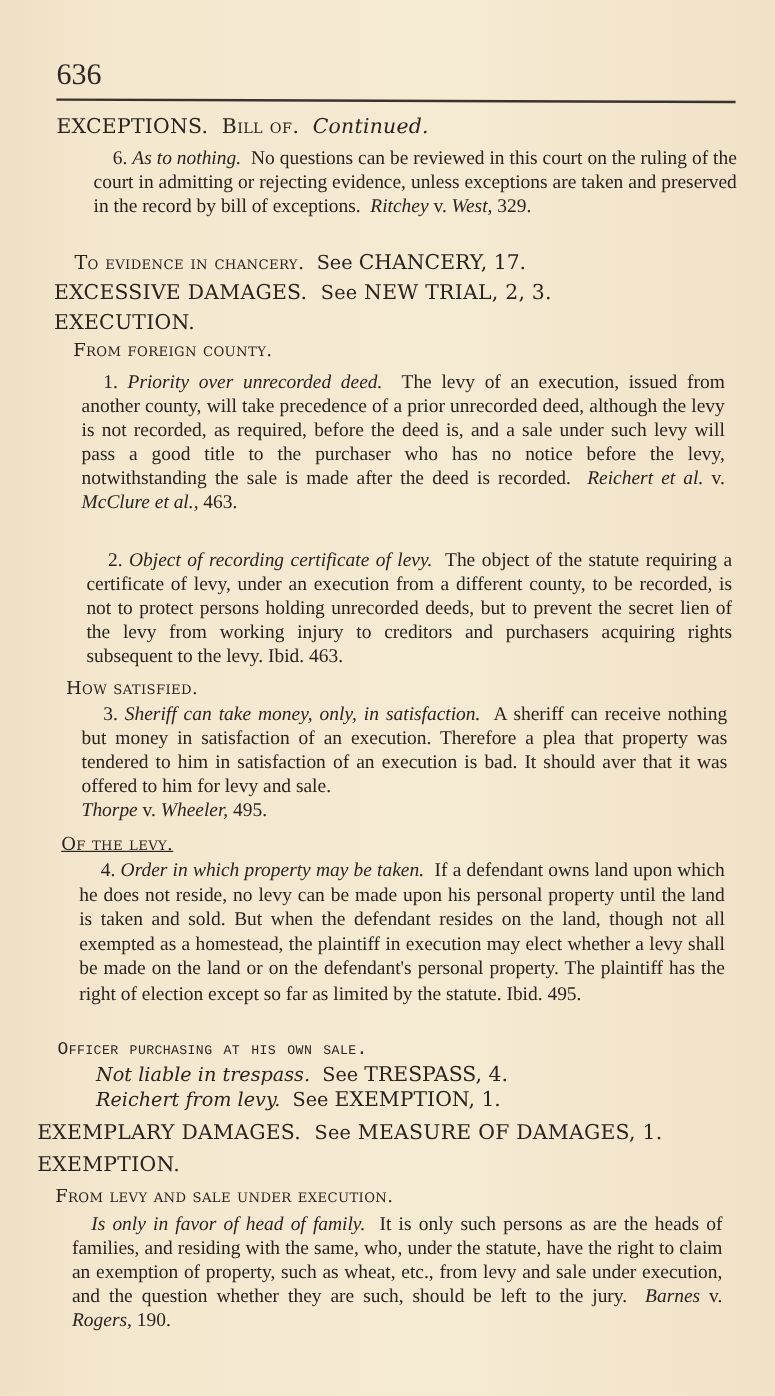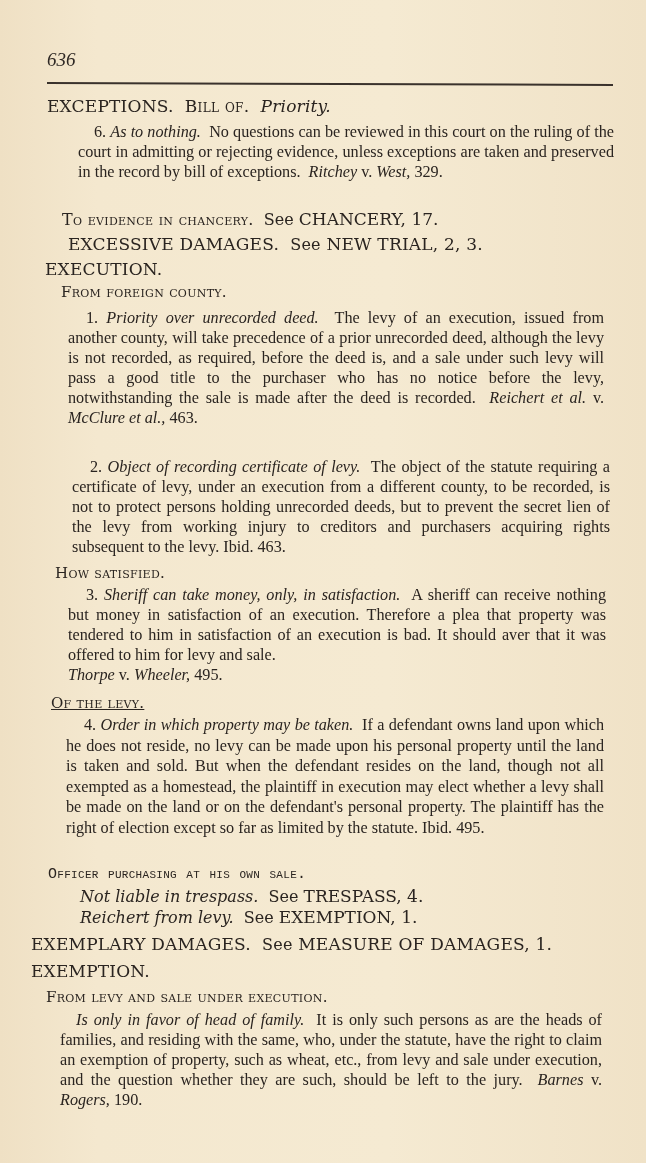--- a/index.html
+++ b/index.html
@@ -9,21 +9,21 @@
     font-family: "DejaVu Serif", "Liberation Serif", serif;
     color: #2a2420;
     position: relative;
   }
   .page {
     position: absolute; left: 0; top: 0; width: 646px; height: 1163px;
     background: linear-gradient(90deg, #efe0c4 0%, #f4e8cf 15%, #f5ead2 60%, #f0e2c7 100%);
   }
   .page-number {
     position: absolute; left: 47px; top: 49px;
-    font-family: "Liberation Serif", serif; font-size: 19px; color: #2e2824; font-style: italic;
+    font-family: "Liberation Serif", serif; font-size: 25px; color: #2e2824;
   }
   .running-head {
     position: absolute; left: 0; width: 646px; top: 58px; text-align: center;
     font-family: "Liberation Serif", serif; font-size: 14px; font-weight: bold; letter-spacing: 0.5px;
     padding-left: 20px; box-sizing: border-box;
   }
   .rule {
     position: absolute; left: 47px; top: 82px; width: 566px; height: 0;
     border-top: 2px solid #3a322c;
     transform: rotate(0.2deg);
@@ -47,42 +47,42 @@
 </head>
 <body>
 
 <div class="page">
   <div class="page-number">636</div>
   <div class="rule"></div>
 
   <div class="line head" style="left:47px; top:96px;">
     <span>EXCEPTIONS.</span>&nbsp;
     <span class="sc">Bill of.</span>&nbsp;
-    <span class="it">Priority.</span>
+    <span class="it">Continued.</span>
   </div>
 
   <div class="content" style="left:78px; top:122px; width:536px;">
     <p class="entry" style="text-indent:16px; line-height:20px;">
       <span>6.</span>
       <span class="it">As to nothing.</span>&nbsp;
       <span>No questions can be reviewed in this court on the ruling of the court in admitting or rejecting evidence, unless exceptions are taken and preserved in the record by bill of exceptions.</span>&nbsp;
       <span class="it">Ritchey</span>
       <span>v.</span>
       <span class="it">West,</span>
       <span>329.</span>
     </p>
   </div>
 
   <div class="line" style="left:62px; top:209px; font-size:16px;">
     <span class="sc">To evidence in chancery.</span>&nbsp;
     <span>See</span>
     <span style="font-size:17px;">CHANCERY, 17.</span>
   </div>
 
-  <div class="line head" style="left:45px; top:234px;margin-left:23px;">
+  <div class="line head" style="left:45px; top:234px;">
     <span>EXCESSIVE DAMAGES.</span>&nbsp;
     <span style="font-size:16px;">See</span>
     <span>NEW TRIAL, 2, 3.</span>
   </div>
 
   <div class="line head" style="left:45px; top:259px;">EXECUTION.</div>
 
   <div class="line sc" style="left:61px; top:283px; font-size:15px;">From foreign county.</div>
 
   <div class="content" style="left:68px; top:308px; width:536px;">

